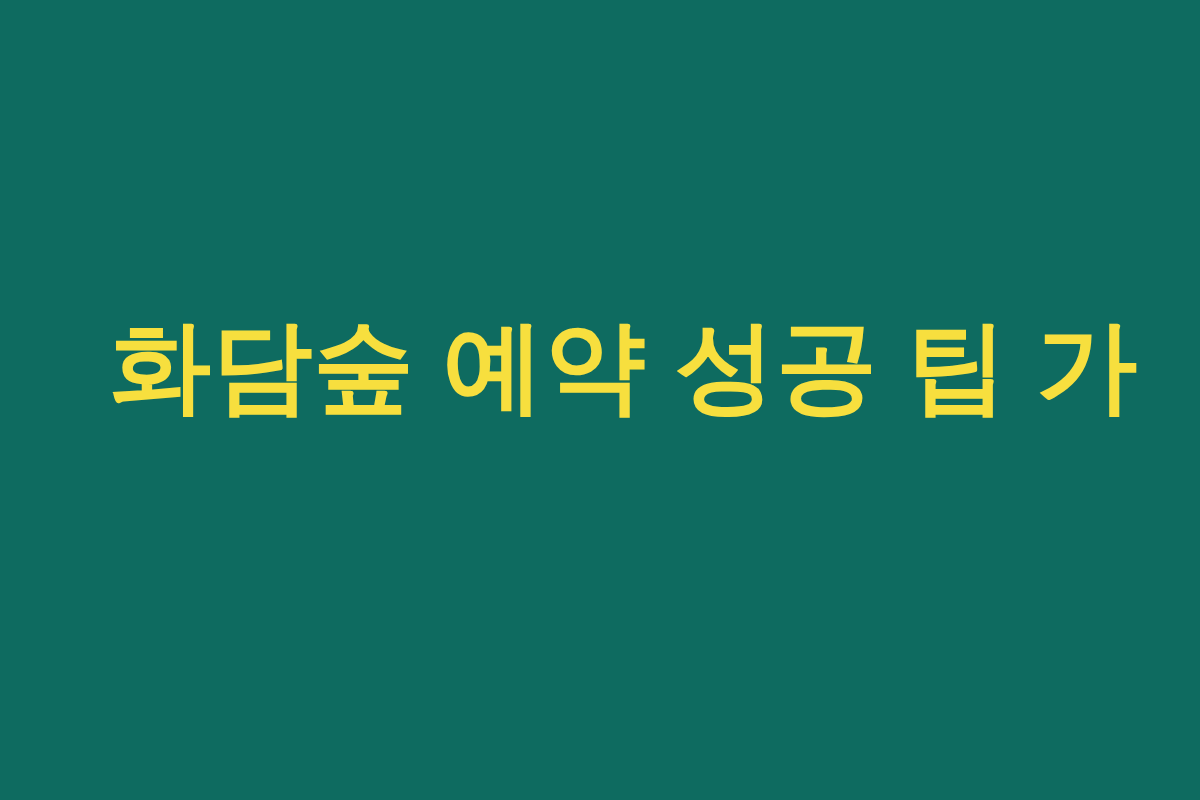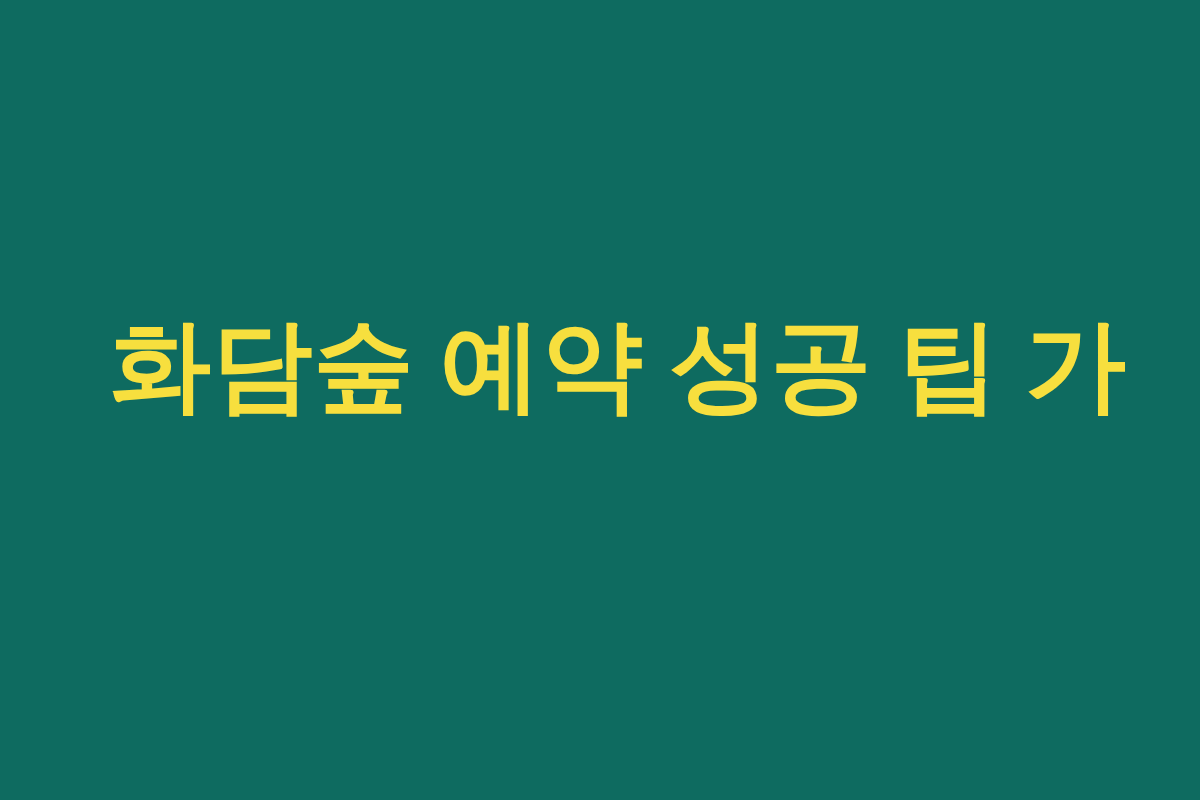--- a/index.html
+++ b/index.html
@@ -31,21 +31,21 @@
     width: 980px;
     text-align: center;
     
     margin-top: -68px;
     user-select: none;
   }
 
   .title-line {
     display: block;
     color: #f7df3e;
-    font-family: Liberation Serif, serif;
+    font-family: Liberation Sans, sans-serif;
     font-weight: 700;
     font-size: 101px;
     line-height: 135px;
     letter-spacing: 0.5px;
     white-space: nowrap;
   }
 </style>
 </head>
 <body>
 

